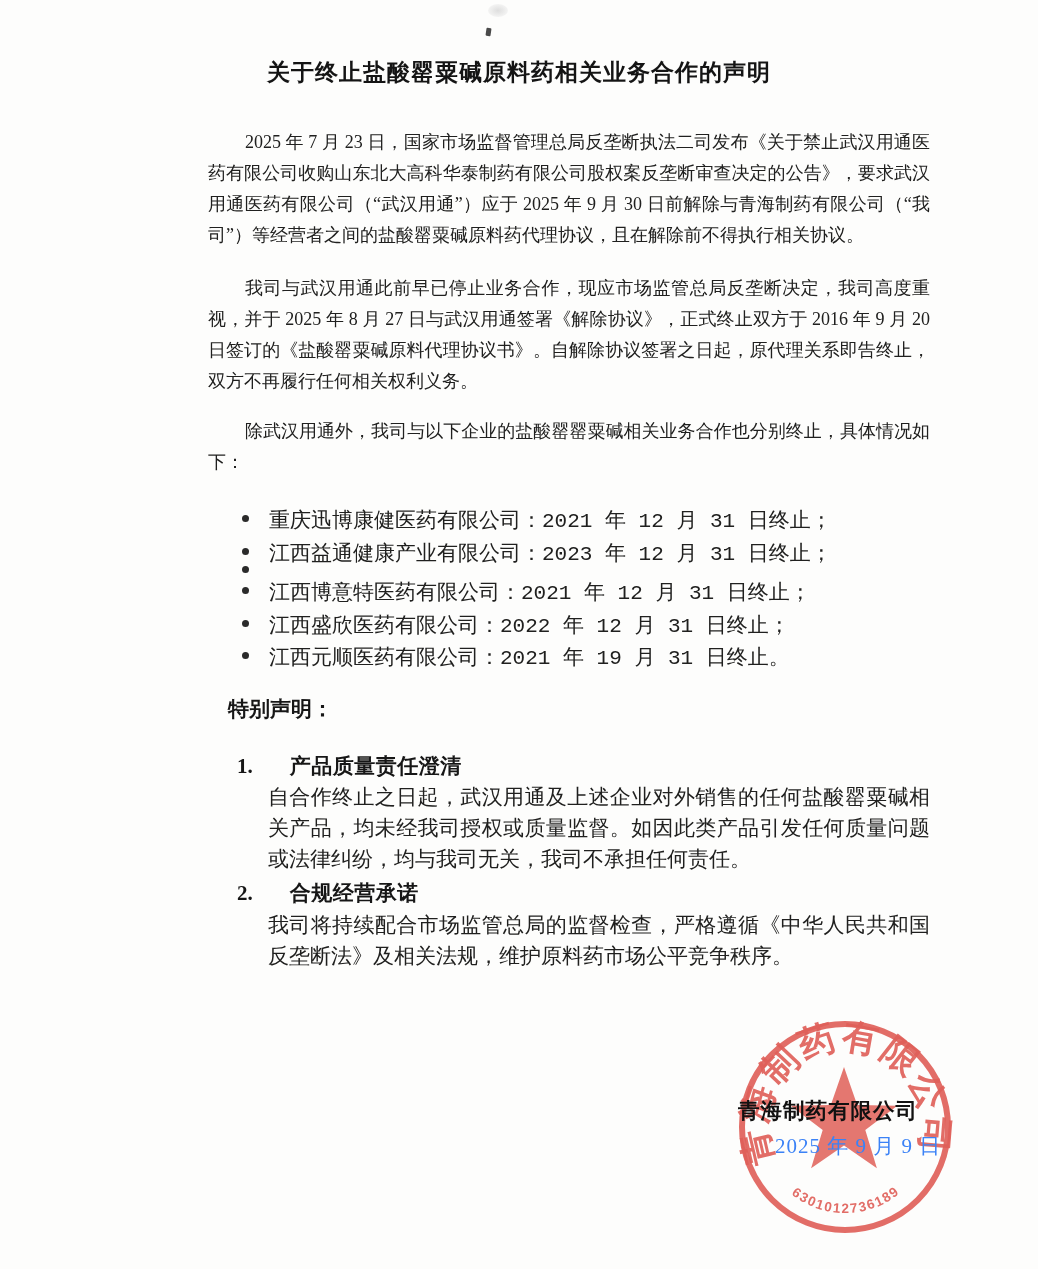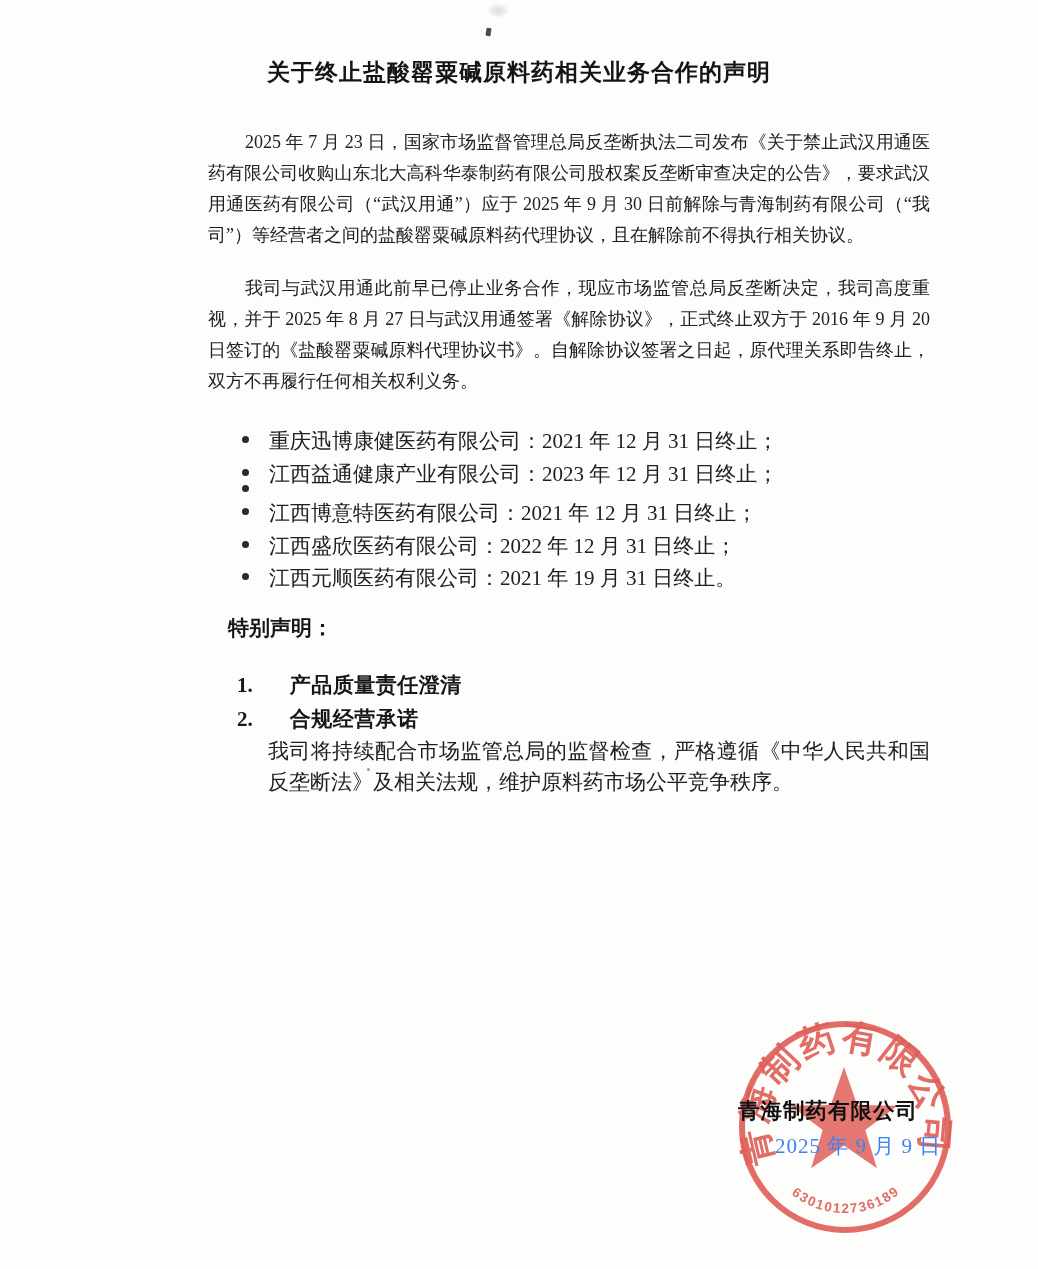--- a/index.html
+++ b/index.html
@@ -19,21 +19,21 @@
     font-weight:700;font-size:23px;letter-spacing:1px;color:#141414;
   }
   .content{position:absolute;left:208px;top:0;width:722px;}
   .para{
     margin:0;font-size:18px;line-height:31px;
     text-align:justify;text-indent:2.05em;color:#20201f;
   }
   .p1{margin-top:127px;}
   .p2{margin-top:22px;}
   .p3{margin-top:19px;}
-  .term-list{margin:28px 0 0 34px;padding:0;}
+  .term-list{margin:28px 0 0 34px;padding:0;font-family:Liberation Mono, monospace;}
   .term-item{
     display:flex;align-items:baseline;
     font-size:21px;line-height:32.5px;color:#20201f;
   }
   .dot{
     width:7px;height:7px;border-radius:50%;
     background:#2a2a2a;flex:0 0 auto;
     margin-right:20px;position:relative;top:-5px;
   }
   .special-heading{
@@ -78,20 +78,21 @@
 </head>
 <body>
 
 <div class="page">
 
   <div class="doc-title">关于终止盐酸罂粟碱原料药相关业务合作的声明</div>
 
   <div class="content">
     <p class="para p1">2025 年 7 月 23 日，国家市场监督管理总局反垄断执法二司发布《关于禁止武汉用通医药有限公司收购山东北大高科华泰制药有限公司股权案反垄断审查决定的公告》，要求武汉用通医药有限公司（“武汉用通”）应于 2025 年 9 月 30 日前解除与青海制药有限公司（“我司”）等经营者之间的盐酸罂粟碱原料药代理协议，且在解除前不得执行相关协议。</p>
     <p class="para p2">我司与武汉用通此前早已停止业务合作，现应市场监管总局反垄断决定，我司高度重视，并于 2025 年 8 月 27 日与武汉用通签署《解除协议》，正式终止双方于 2016 年 9 月 20 日签订的《盐酸罂粟碱原料代理协议书》。自解除协议签署之日起，原代理关系即告终止，双方不再履行任何相关权利义务。</p>
+    <p class="para p3">除武汉用通外，我司与以下企业的盐酸罂罂粟碱相关业务合作也分别终止，具体情况如下：</p>
 
     <div class="term-list">
       <div class="term-item">
         <span class="dot"></span>
         <span>重庆迅博康健医药有限公司：2021 年 12 月 31 日终止；</span>
       </div>
       <div class="term-item">
         <span class="dot"></span>
         <span>江西益通健康产业有限公司：2023 年 12 月 31 日终止；</span>
       </div>
@@ -111,20 +112,21 @@
         <span>江西元顺医药有限公司：2021 年 19 月 31 日终止。</span>
       </div>
     </div>
 
     <div class="special-heading">特别声明：</div>
 
     <div class="notice-head first">
       <span class="notice-num">1.</span>
       <span class="notice-title">产品质量责任澄清</span>
     </div>
+    <p class="notice-body">自合作终止之日起，武汉用通及上述企业对外销售的任何盐酸罂粟碱相关产品，均未经我司授权或质量监督。如因此类产品引发任何质量问题或法律纠纷，均与我司无关，我司不承担任何责任。</p>
 
     <div class="notice-head second">
       <span class="notice-num">2.</span>
       <span class="notice-title">合规经营承诺</span>
     </div>
     <p class="notice-body second">我司将持续配合市场监管总局的监督检查，严格遵循《中华人民共和国反垄断法》及相关法规，维护原料药市场公平竞争秩序。</p>
   </div>
 
   <div class="seal">
     <svg width="232" height="232" viewBox="0 0 232 232">

